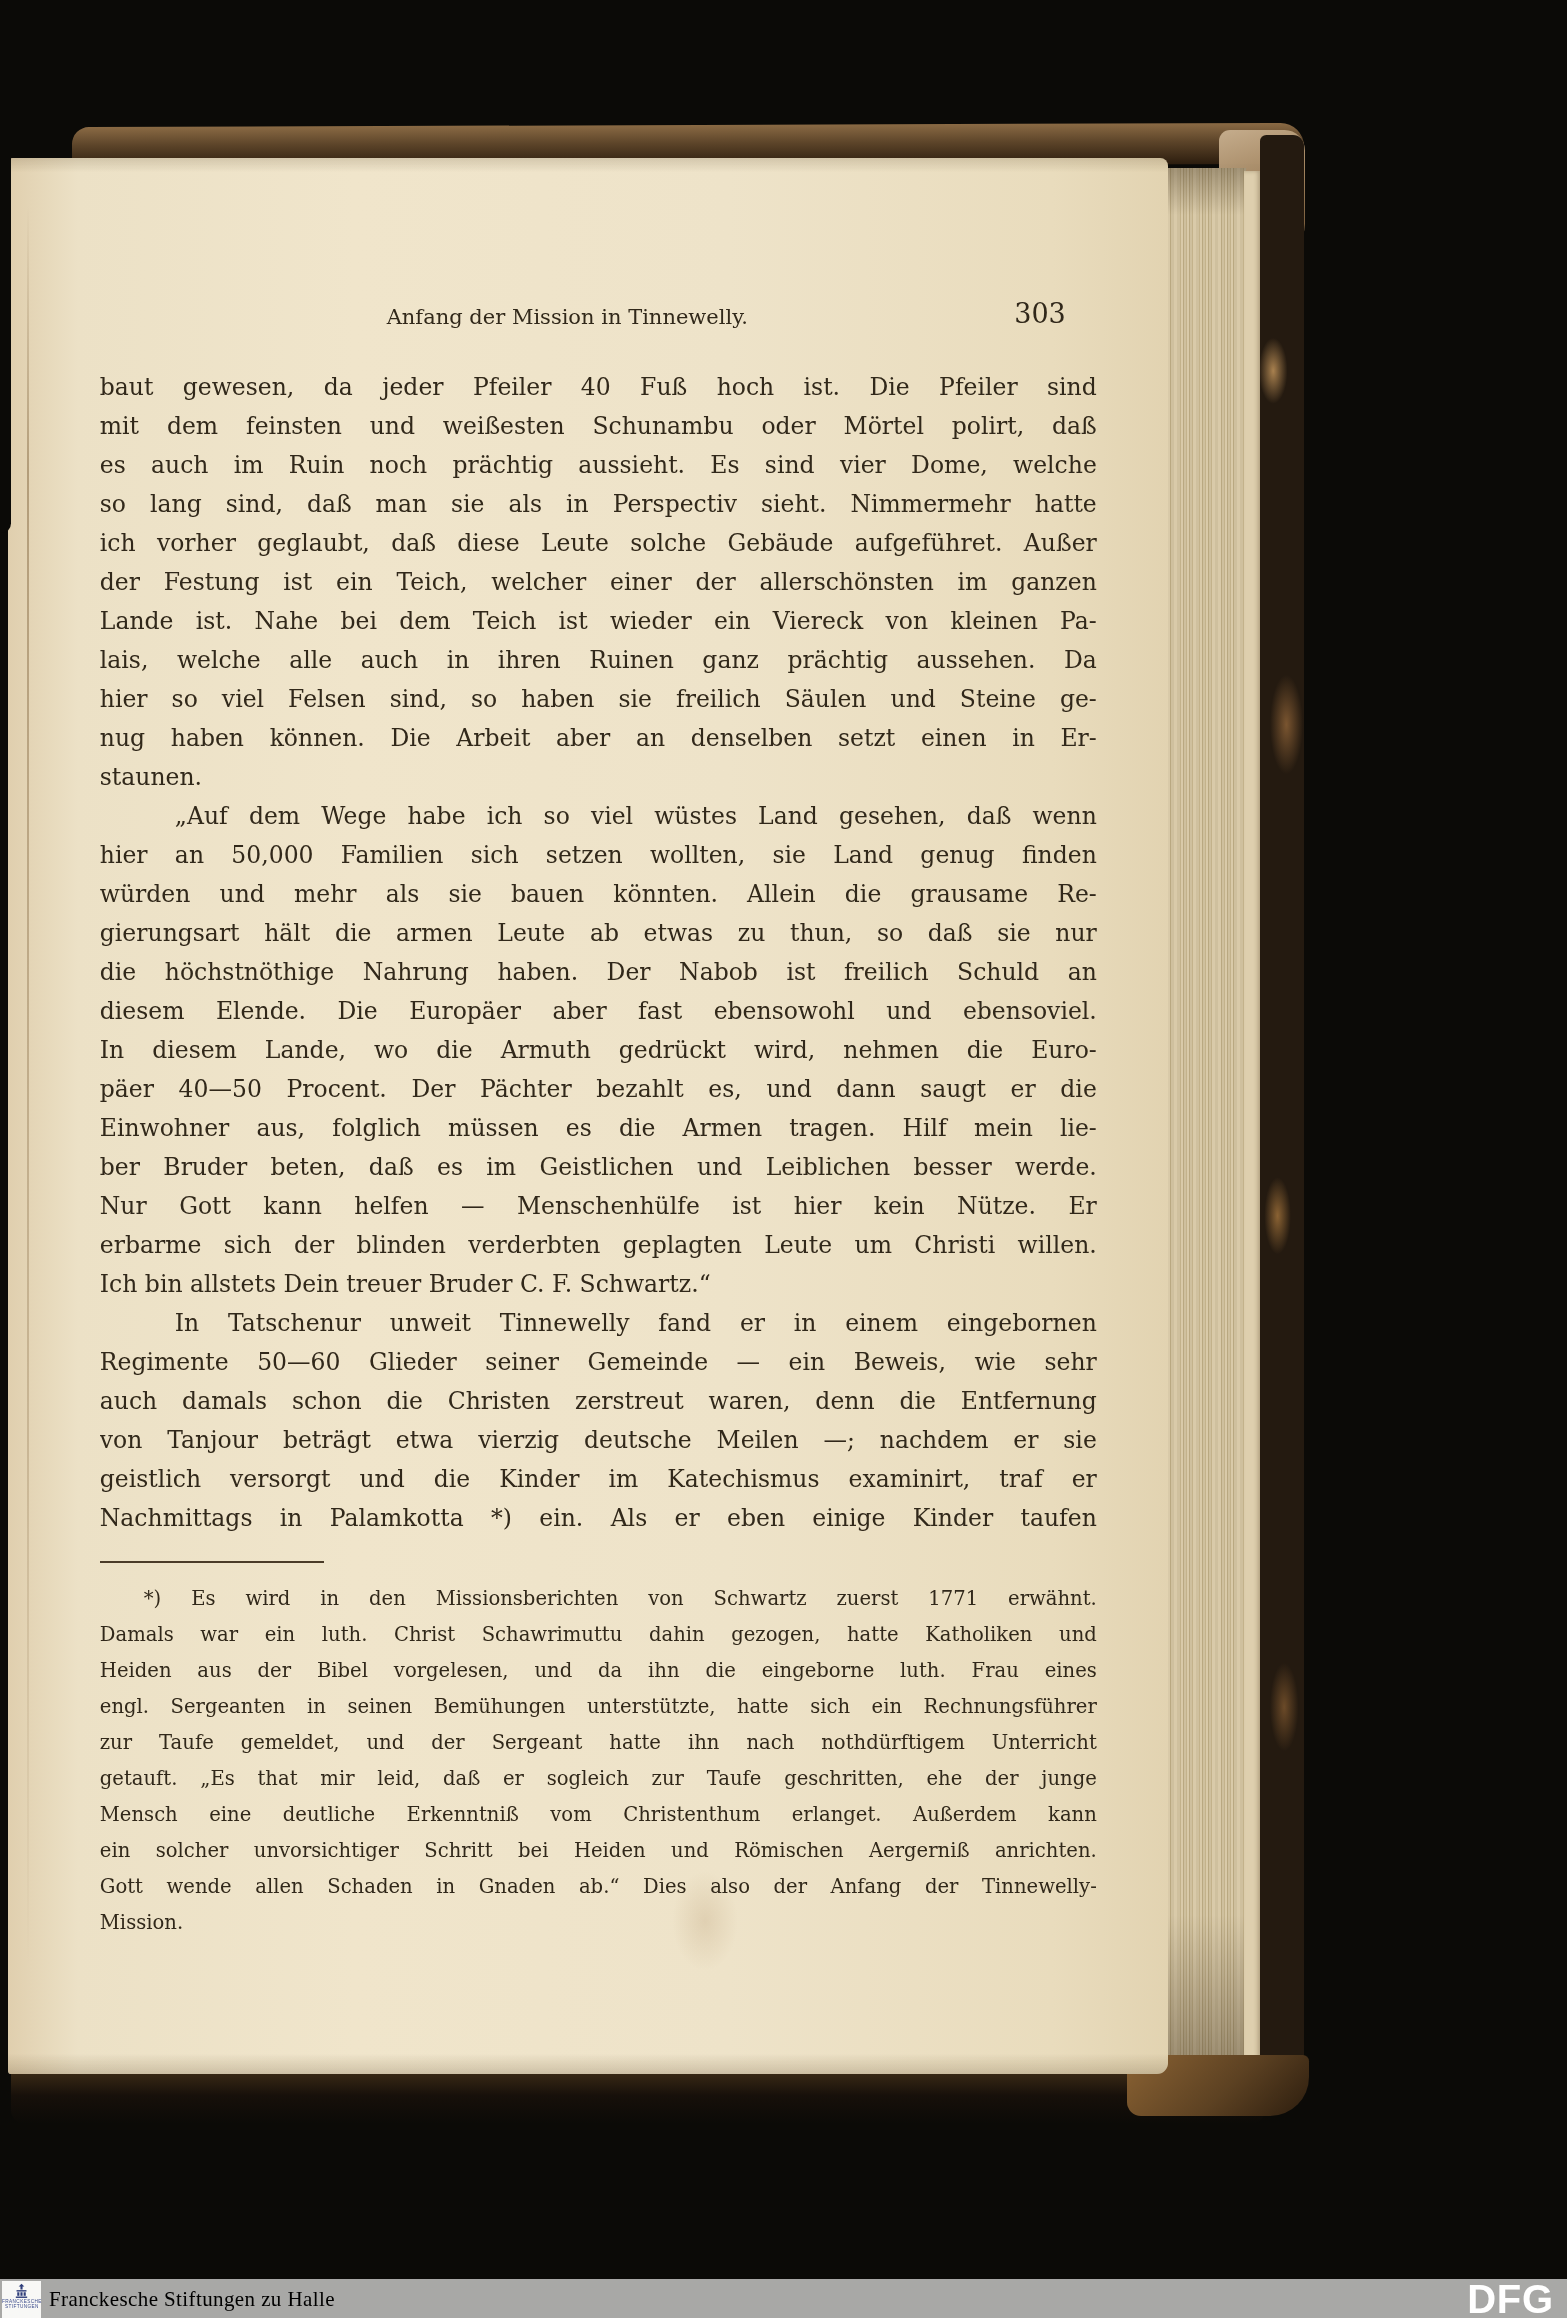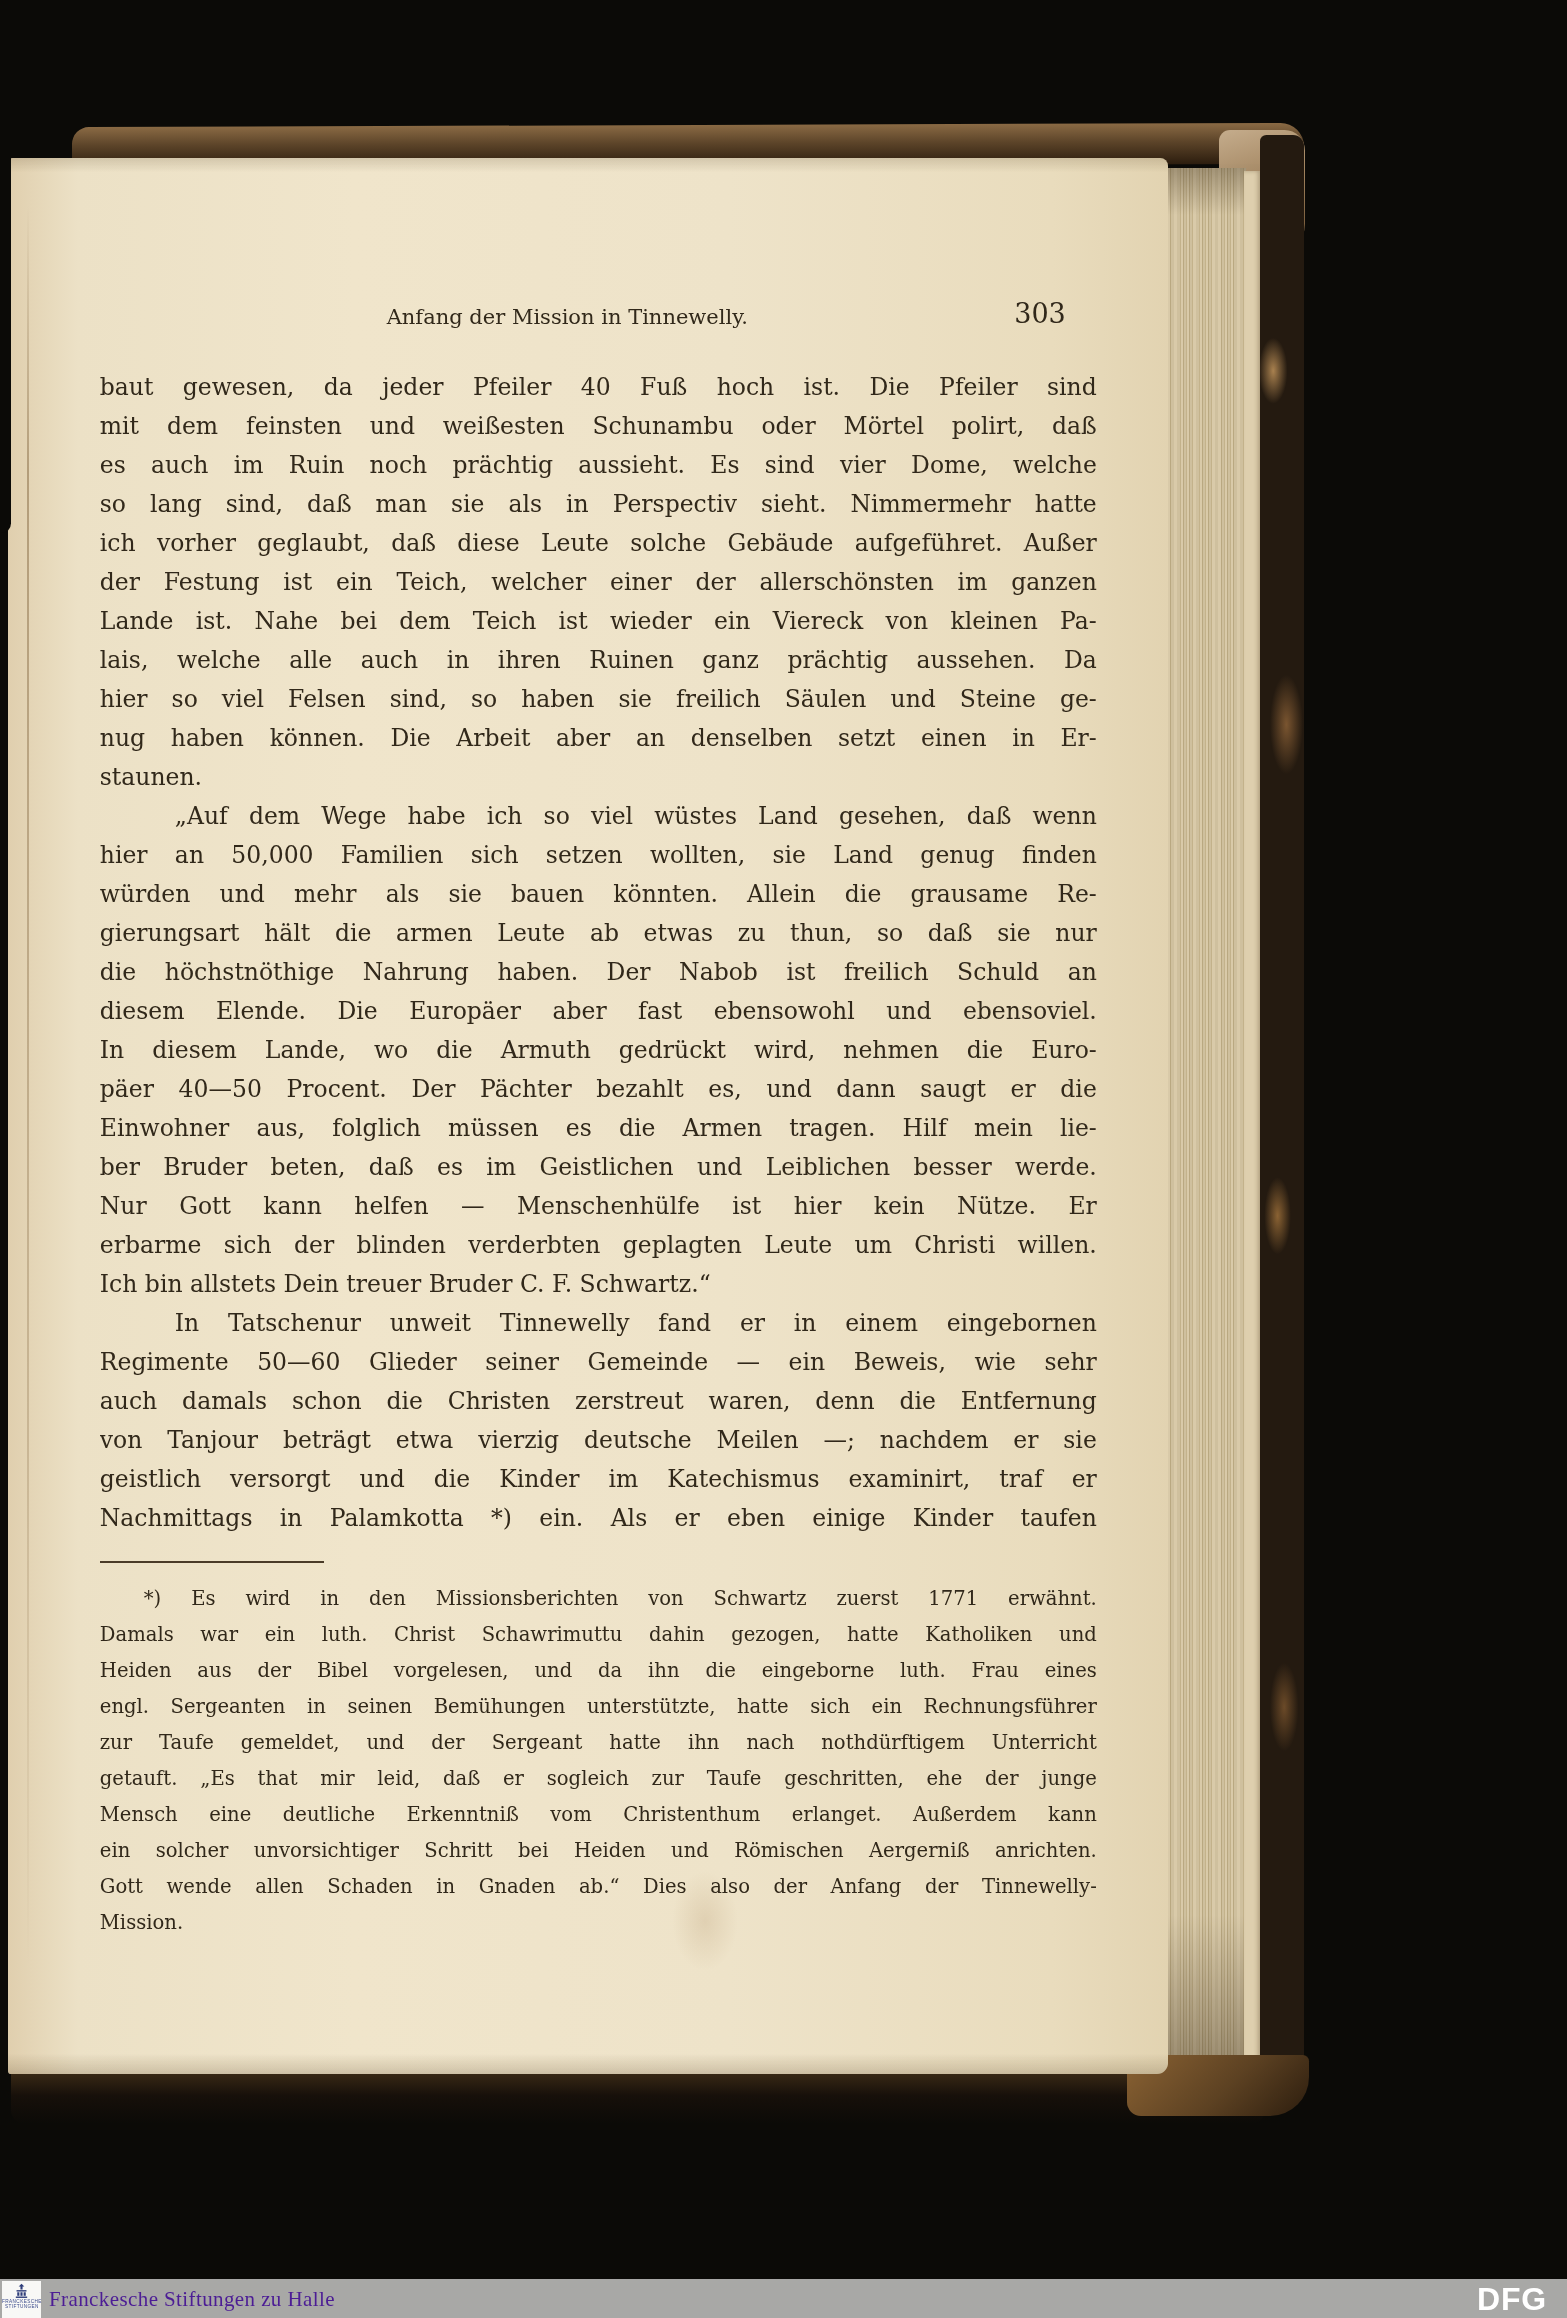--- a/index.html
+++ b/index.html
@@ -69,23 +69,23 @@
 
   
   .bottom-bar{position:absolute;left:0;top:2279px;width:1567px;height:40px;background:#a8a8a6;}
   .logo-box{position:absolute;left:2.4px;top:1.6px;width:39px;height:37px;background:#f8f8f6;
         display:flex;flex-direction:column;align-items:center;justify-content:flex-start;padding-top:2.4px;box-sizing:border-box;}
   .logo-glyph{width:17px;height:15.7px;}
   .logo-glyph svg{display:block;width:100%;height:100%;fill:#2e3d7a;}
   .logo-text{font-family:"Liberation Sans",sans-serif;font-size:4.7px;line-height:5.5px;color:#3a4a8a;
         letter-spacing:0.4px;white-space:nowrap;}
   .bar-title{position:absolute;left:49px;top:0;height:40px;line-height:40px;
-        font-family:"Liberation Serif",serif;font-size:21px;color:#4c1d95;letter-spacing:0.4px;}
-  .dfg{position:absolute;right:20px;top:0;height:40px;line-height:40px;
-        font-family:"Liberation Sans",sans-serif;font-weight:bold;font-size:32px;color:#ffffff;letter-spacing:0.8px;}
+        font-family:"Liberation Serif",serif;font-size:21px;color:#000000;letter-spacing:0.4px;}
+  .dfg{position:absolute;right:13px;top:0;height:40px;line-height:40px;
+        font-family:"Liberation Sans",sans-serif;font-weight:bold;font-size:40px;color:#ffffff;letter-spacing:0.8px;}
 </style>
 </head>
 <body>
 
 <div class="stage">
 
   <div class="bottom-shadow"></div>
   <div class="top-edge"></div>
   <div class="corner-top"></div>
   <div class="fore-edge"></div>

